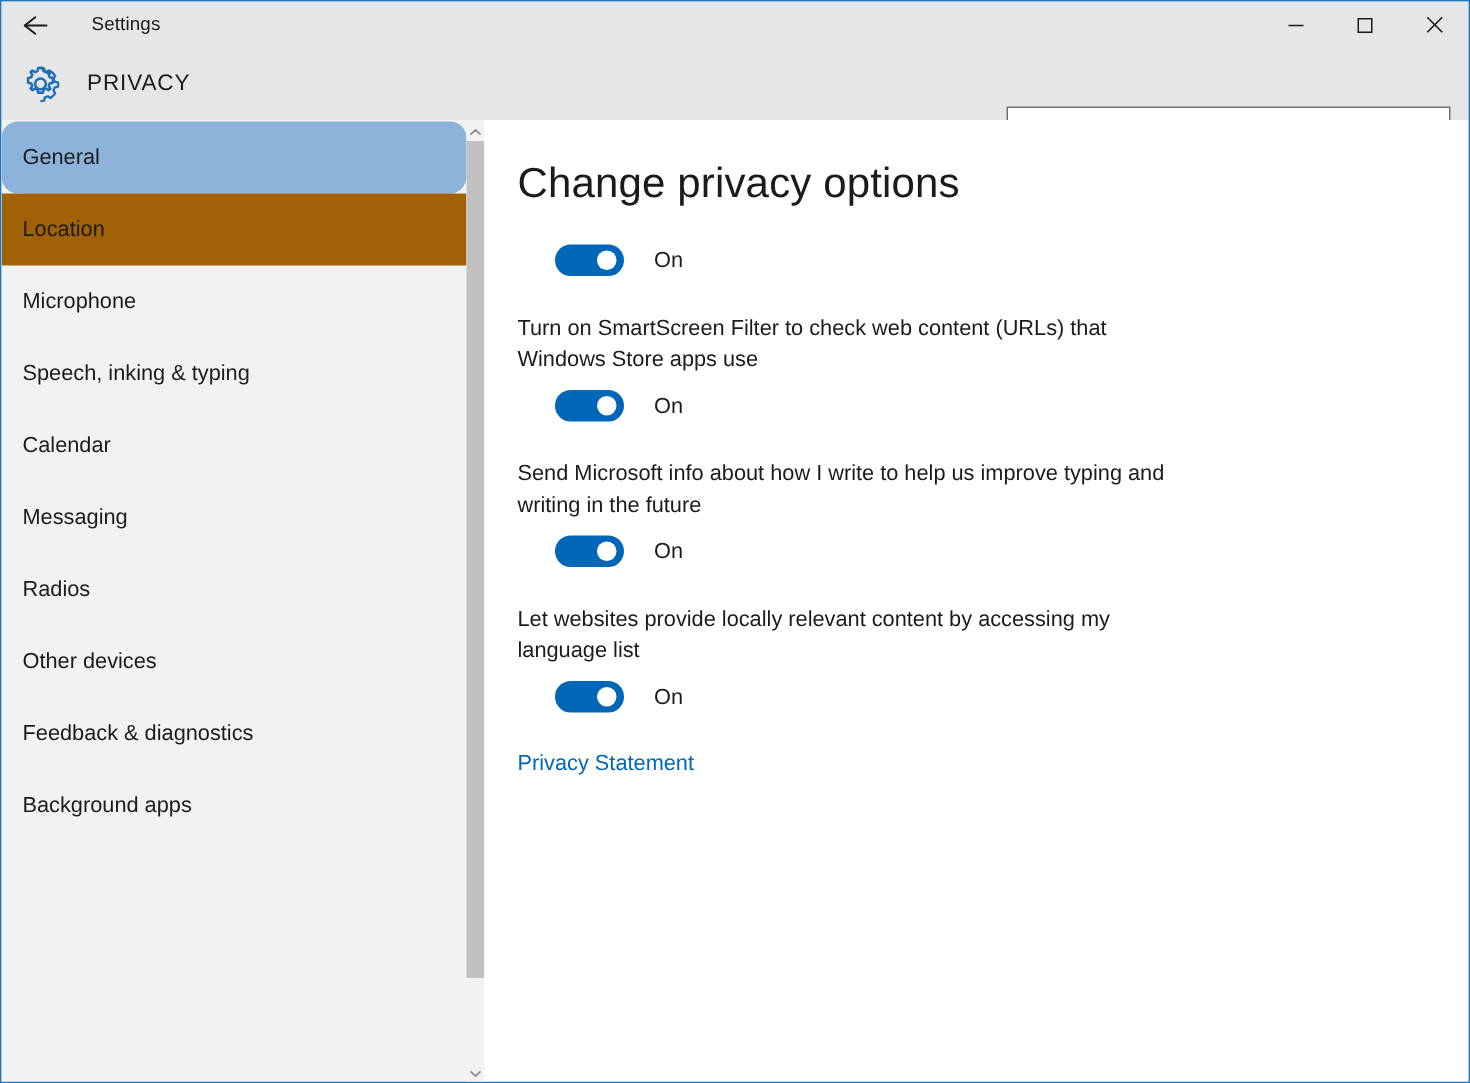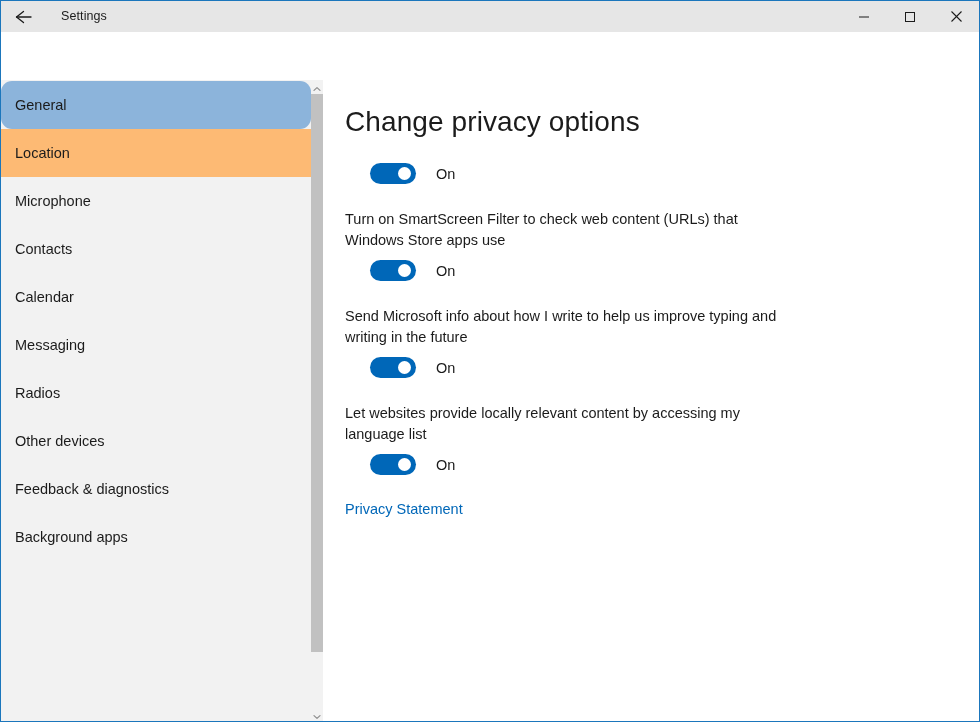--- a/index.html
+++ b/index.html
@@ -146,21 +146,21 @@
     line-height: 48px;
     padding-left: 14px;
     box-sizing: border-box;
     font-size: 14.5px;
     color: #1b1b1b;
     cursor: default;
     white-space: nowrap;
     overflow: hidden;
   }
   .nav-item.selected { background: #8cb4db; border-radius: 11px; }
-  .nav-item.hovered  { background: #fdba74; }
+  .nav-item.hovered  { background: #a16207; }
 
   
   .scrollbar {
     position: absolute;
     left: 310px;
     top: 0;
     width: 12px;
     height: 642px;
     background: #f2f2f2;
   }
@@ -289,34 +289,66 @@
         <span>
           <svg width="13" height="13" viewBox="0 0 13 13">
             <line x1="1.5" y1="1.5" x2="11.5" y2="11.5" stroke="#1b1b1b" stroke-width="1.1"></line>
             <line x1="11.5" y1="1.5" x2="1.5" y2="11.5" stroke="#1b1b1b" stroke-width="1.1"></line>
           </svg>
         </span>
       </div>
     </div>
   </div>
 
+  <div class="header">
+    <span class="gear-icon">
+      <svg width="28" height="28" viewBox="0 0 28 28">
+        <g fill="none" stroke="#1f6fb5" stroke-width="1.6" stroke-linejoin="round">
+          <path d="M14 4.6 c0.9 0 1.8 0.1 2.6 0.3 l0.4 2.2 2.2 0.9 1.9-1.2
+                   c1.3 0.9 2.4 2 3.2 3.3 l-1.2 1.9 0.9 2.2 2.2 0.4
+                   c0.1 0.5 0.1 1 0.1 1.5 0 0.5 0 1-0.1 1.5 l-2.2 0.4-0.9 2.2 1.2 1.9
+                   c-0.8 1.3-1.9 2.4-3.2 3.3 l-1.9-1.2-2.2 0.9-0.4 2.2
+                   c-0.8 0.2-1.7 0.3-2.6 0.3" transform="translate(0,-2) scale(0.96) translate(0.5,1)"></path>
+        </g>
+        <g fill="none" stroke="#1f6fb5" stroke-width="1.7">
+          <path d="M14 3.2
+                   l1.55 0.16 0.5 2.05 1.62 0.67 1.78-1.08 1.1 1.1 -1.08 1.78 0.67 1.62 2.05 0.5 0.16 1.55
+                   -0.16 1.55 -2.05 0.5 -0.67 1.62 1.08 1.78 -1.1 1.1 -1.78-1.08 -1.62 0.67 -0.5 2.05 -1.55 0.16
+                   -1.55-0.16 -0.5-2.05 -1.62-0.67 -1.78 1.08 -1.1-1.1 1.08-1.78 -0.67-1.62 -2.05-0.5 -0.16-1.55
+                   0.16-1.55 2.05-0.5 0.67-1.62 -1.08-1.78 1.1-1.1 1.78 1.08 1.62-0.67 0.5-2.05 Z" stroke-linejoin="round"></path>
+          <circle cx="14" cy="13.9" r="3.6"></circle>
+        </g>
+      </svg>
+    </span>
+    <div class="page-title">PRIVACY</div>
+
+    <div class="search-box">
+      <input class="search-input" type="text" placeholder="Find a setting" style="">
+      <span class="search-icon">
+        <svg width="17" height="17" viewBox="0 0 17 17">
+          <circle cx="7" cy="7" r="4.7" fill="none" stroke="#6d6d6d" stroke-width="1.1"></circle>
+          <line x1="10.4" y1="10.4" x2="14.6" y2="14.6" stroke="#6d6d6d" stroke-width="1.1" stroke-linecap="round"></line>
+        </svg>
+      </span>
+    </div>
+  </div>
 
   <div class="sidebar">
     <div class="nav-list">
       <div class="nav-item selected">
         <span>General</span>
       </div>
       <div class="nav-item hovered">
         <span>Location</span>
       </div>
       <div class="nav-item">
         <span>Microphone</span>
       </div>
       <div class="nav-item">
-        <span>Contacts</span>
+        <span>Speech, inking &amp; typing</span>
       </div>
       <div class="nav-item">
         <span>Calendar</span>
       </div>
       <div class="nav-item">
         <span>Messaging</span>
       </div>
       <div class="nav-item">
         <span>Radios</span>
       </div>

